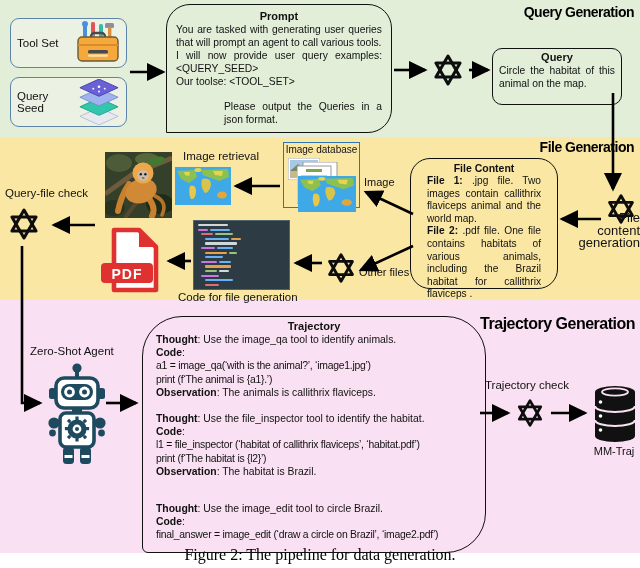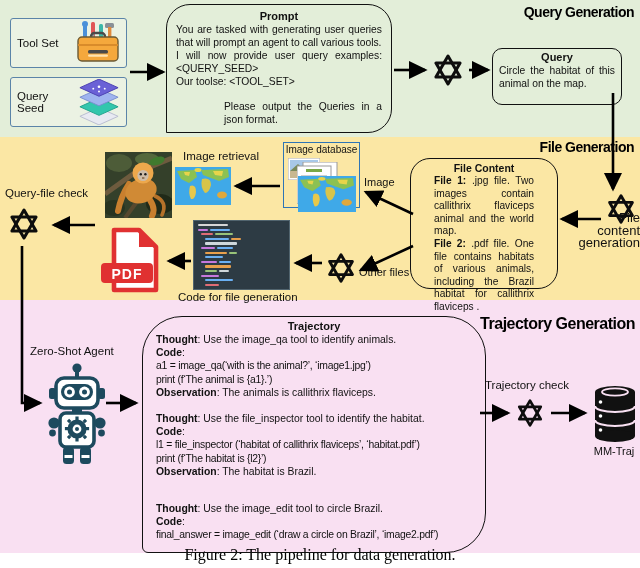--- a/index.html
+++ b/index.html
@@ -8,21 +8,21 @@
   .abs{position:absolute;}
   .band{position:absolute;left:0;width:640px;}
   #band-green{top:0;height:137px;background:var(--query_band,#e3eed9);}
   #band-yellow{top:137px;height:163px;background:var(--file_band,#fbe7a4);}
   #band-pink{top:300px;height:253px;background:var(--trajectory_band,#f9e0f2);}
   .sec-title{position:absolute;font-weight:bold;font-size:14px;letter-spacing:-0.5px;color:#000;}
   .label{position:absolute;font-size:11.5px;color:#111;}
   .bubble{position:absolute;border:1.7px solid #111;box-sizing:border-box;}
   .bubble .title{font-weight:bold;text-align:center;font-size:11px;line-height:13px;}
   .body-txt{font-size:10.3px;line-height:13px;text-align:justify;}
-  .seedbox{position:absolute;border:1.6px solid var(--box_border,#5b84a8);border-radius:3px;
+  .seedbox{position:absolute;border:1.6px solid var(--box_border,#5b84a8);border-radius:9px;
            background:rgba(255,255,255,.28);box-sizing:border-box;display:flex;align-items:center;
            padding:2px 6px;}
   .seedbox .lbl{font-size:11.5px;flex:1;}
   .code-line{white-space:nowrap;letter-spacing:-0.25px;}
   svg{display:block;}
   #arrows{position:absolute;left:0;top:0;z-index:6;pointer-events:none;}
   .content{z-index:3;}
   #caption{position:absolute;left:0;top:546px;width:640px;text-align:center;
            font-family:"Liberation Serif","DejaVu Serif",serif;font-size:16px;color:#000;}
   .gpt{position:absolute;}
@@ -182,21 +182,21 @@
         <path d="M27,12 Q36,10 36,18 Q34,26 30,26 Q25,20 27,12 Z" fill="#d8c44a"></path>
         <path d="M26,3 L53,2 L54,10 L44,14 L36,11 L28,8 Z" fill="#8cc152"></path>
         <path d="M38,4 L48,4 L47,9 L40,8 Z" fill="#e8d44a"></path>
         <ellipse cx="47" cy="28" rx="5" ry="3.5" fill="#e0a83c"></ellipse>
       </svg>
     </div>
   </div>
 
   <div class="label content" style="left:364px;top:176px;font-size:11px;">Image</div>
 
-  <div class="bubble content" style="left:410px;top:158px;width:148px;height:131px;border-radius:20px;padding:3px 23px;">
+  <div class="bubble content" style="left:410px;top:158px;width:148px;height:131px;border-radius:20px;padding:3px 16px;">
     <div class="title" style="font-size:10.5px;">File Content</div>
     <div class="body-txt" style="font-size:10.2px;line-height:12.6px;">
       <b>File 1:</b><span> .jpg file. Two images contain  callithrix  flaviceps animal and the world map.</span>
     </div>
     <div class="body-txt" style="font-size:10.2px;line-height:12.6px;">
       <b>File 2:</b><span> .pdf file. One file contains habitats of various animals, including the Brazil habitat for callithrix flaviceps .</span>
     </div>
   </div>
 
   <div class="gpt content" style="left:604px;top:192px;">

